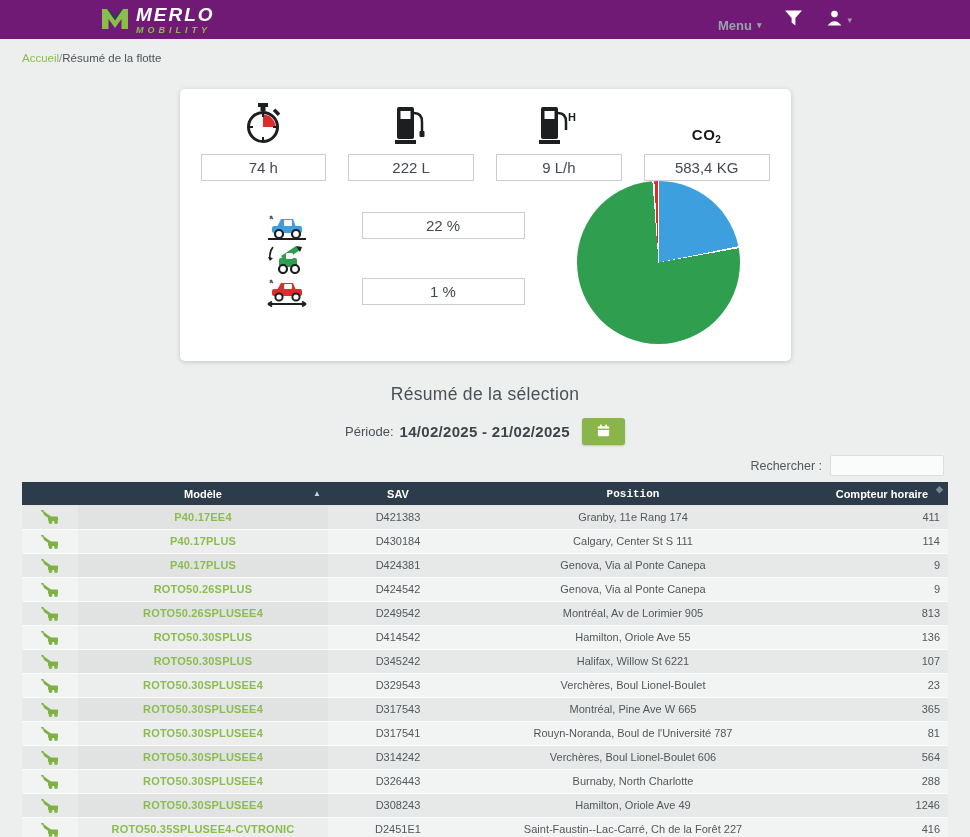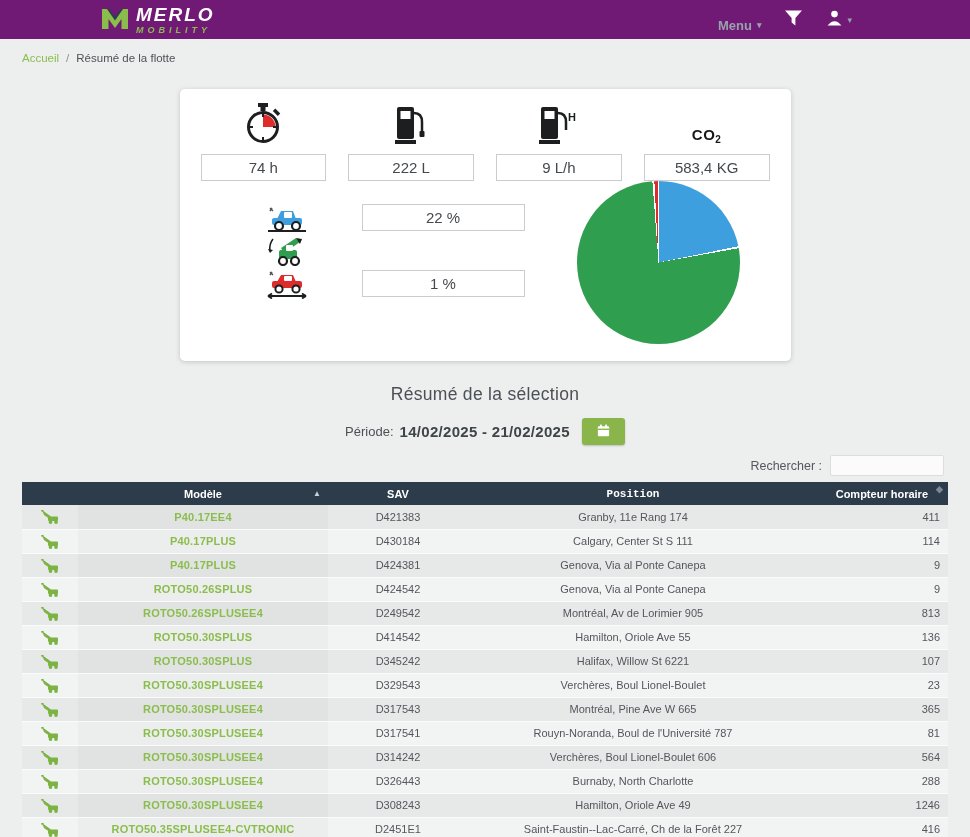--- a/index.html
+++ b/index.html
@@ -11,37 +11,37 @@
   .brand { margin-left: 100px; display: flex; align-items: center; gap: 6px; }
   .brand-text { display: flex; flex-direction: column; line-height: 1; }
   .brand-merlo { color: #fff; font-weight: bold; font-size: 19px; letter-spacing: 2px; font-style: italic; }
   .brand-mobility { color: #8bbd4d; font-weight: bold; font-size: 9px; letter-spacing: 4px; text-align: left; margin-top: 2px; font-style: italic; }
   .nav-right { margin-left: auto; margin-right: 118px; display: flex; align-items: center; gap: 24px; }
   .menu-link { color: #98a2aa; font-size: 13px; font-weight: bold; display: flex; align-items: center; gap: 5px; cursor: pointer; margin-top: 11px; }
   .caret { font-size: 9px; color: #98a2aa; }
   .nav-icon { display: flex; align-items: center; gap: 4px; cursor: pointer; }
 
   
-  .breadcrumb { padding: 13px 0 12px 22px; display: flex; gap: 7px; font-size: 11.5px; align-items: center; }
+  .breadcrumb { padding: 13px 0 12px 22px; display: flex; gap: 0; font-size: 11.5px; align-items: center; }
   .crumb-home { color: #8bbd4d; cursor: pointer; }
   .crumb-sep { color: #8a8e92; }
   .crumb-current { color: #4e5257; }
 
   
   .card { width: 611px; height: 272px; margin: 13px auto 0; background: #fff; border-radius: 5px;
           box-shadow: 0 1px 5px rgba(0,0,0,0.18); position: relative; }
   .stats-row { display: flex; padding: 16px 10px 0; }
   .stat { flex: 1; text-align: center; }
   .stat-icon { height: 44px; display: flex; align-items: flex-end; justify-content: center; padding-bottom: 4px; }
   .stat-box { border: 1px solid #ccc; background: #fff; height: 27px; line-height: 25px;
               margin: 5px 11px 0; font-size: 15px; color: #45494e; }
   .co2-text { font-weight: bold; font-size: 15px; color: #16181a; letter-spacing: 0.5px; }
   .co2-sub { font-size: 10px; vertical-align: -3px; font-weight: bold; }
 
-  .modes { position: absolute; left: 78px; top: 112px; }
+  .modes { position: absolute; left: 78px; top: 120px; }
   .mode-row { display: flex; align-items: center; height: 33px; }
   .mode-icon { width: 58px; display: flex; justify-content: center; align-items: center; }
   .mode-box { width: 163px; border: 1px solid #ccc; background: #fff; height: 27px; line-height: 25px;
               text-align: center; font-size: 15px; color: #45494e; margin-left: 46px; }
   .pie { position: absolute; left: 397px; top: 92px; width: 163px; height: 163px; border-radius: 50%; }
 
   
   .selection-title { text-align: center; margin-top: 23px; font-size: 17.5px; color: #4b5056; letter-spacing: 0.3px; }
   .periode-row { display: flex; justify-content: center; align-items: center; margin-top: 13px; }
   .periode-label { font-size: 13px; color: #4b5056; margin-right: 6px; }

